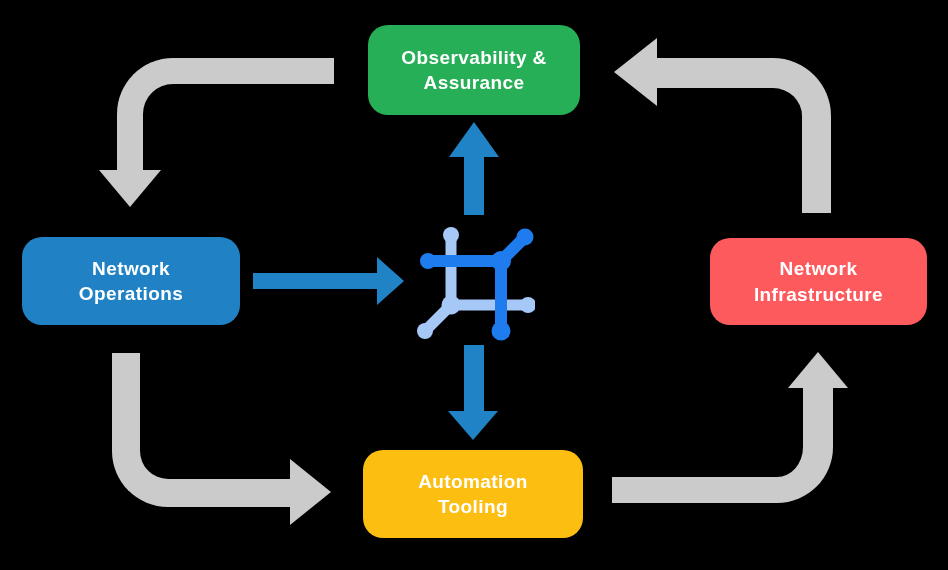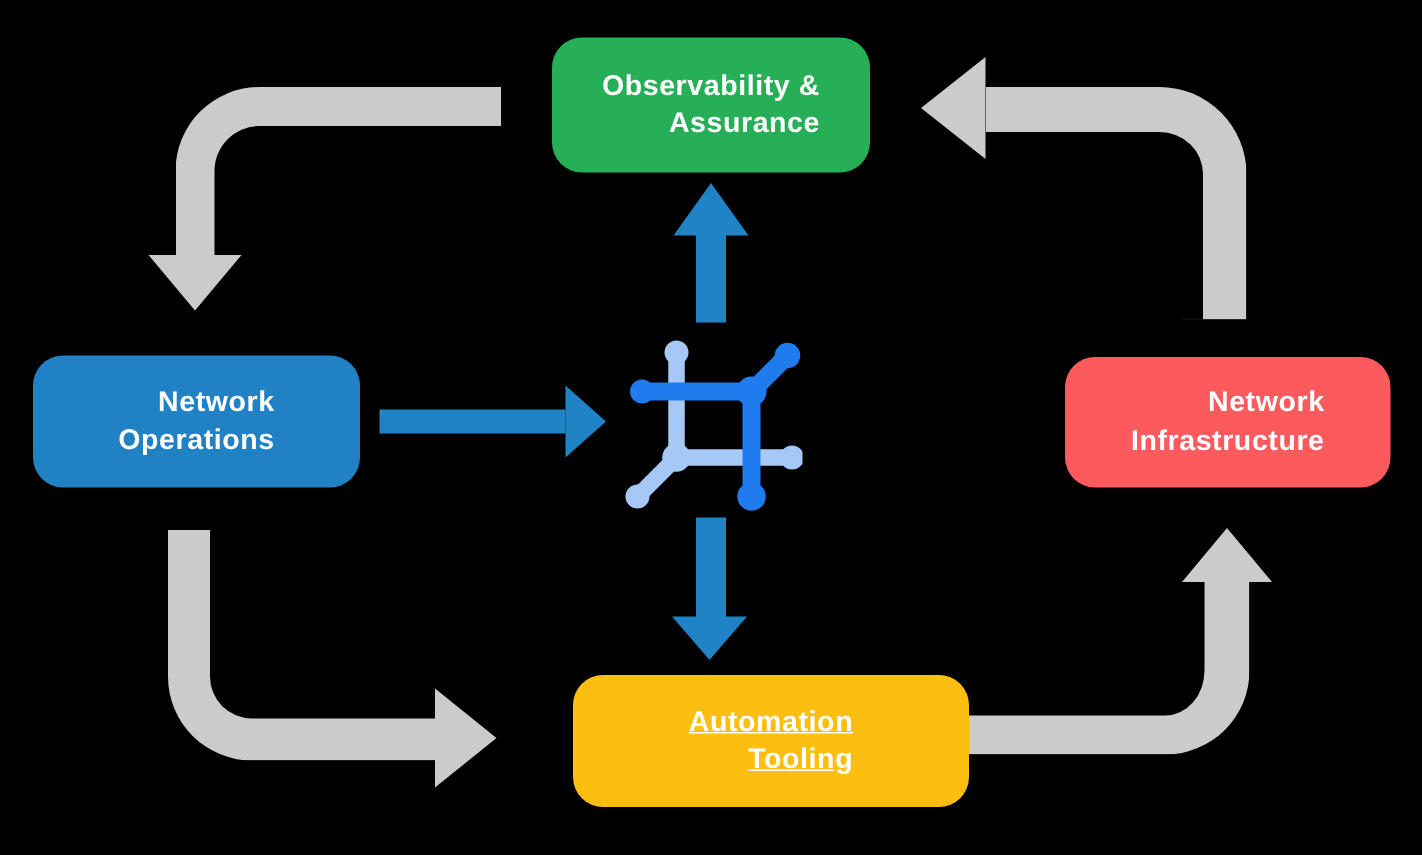--- a/index.html
+++ b/index.html
@@ -3,29 +3,29 @@
 <meta charset="utf-8">
 <style>
   html,body{margin:0;padding:0;background:#000;}
   #canvas{
     position:relative;width:948px;height:570px;background:#000;overflow:hidden;
     font-family:"Liberation Sans","DejaVu Sans",sans-serif;
   }
   
   .node{
     position:absolute;border-radius:20px;display:flex;align-items:center;justify-content:center;
-    color:#fff;text-align:right;
+    color:#fff;text-align:center;
   }
   .node .label{
     white-space:pre-line;font-size:19px;font-weight:600;line-height:1.32;letter-spacing:.4px;
   }
   #node-observability{left:368px;top:25px;width:212px;height:90px;background:#26AF57;}
   #node-operations{left:22px;top:237px;width:218px;height:88px;background:#2082C4;}
   #node-infrastructure{left:710px;top:238px;width:217px;height:87px;background:#FD5A5E;}
-  #node-automation{left:382px;top:450px;width:264px;height:88px;background:#FDBE12;text-decoration:underline;}
+  #node-automation{left:363px;top:450px;width:220px;height:88px;background:#FDBE12;}
 
   
   .elbow{position:absolute;box-sizing:border-box;border:0 solid #CBCBCB;background:transparent;}
   #elbow-tl{left:117px;top:58px;width:217px;height:112px;
     border-top-width:26px;border-left-width:26px;border-top-left-radius:56px;}
   #elbow-bl{left:112px;top:353px;width:178px;height:154px;
     border-left-width:28px;border-bottom-width:28px;border-bottom-left-radius:56px;}
   #elbow-tr{left:657px;top:58px;width:174px;height:155px;
     border-top-width:30px;border-right-width:29px;border-top-right-radius:58px;}
   #elbow-br{left:612px;top:388px;width:221px;height:115px;

